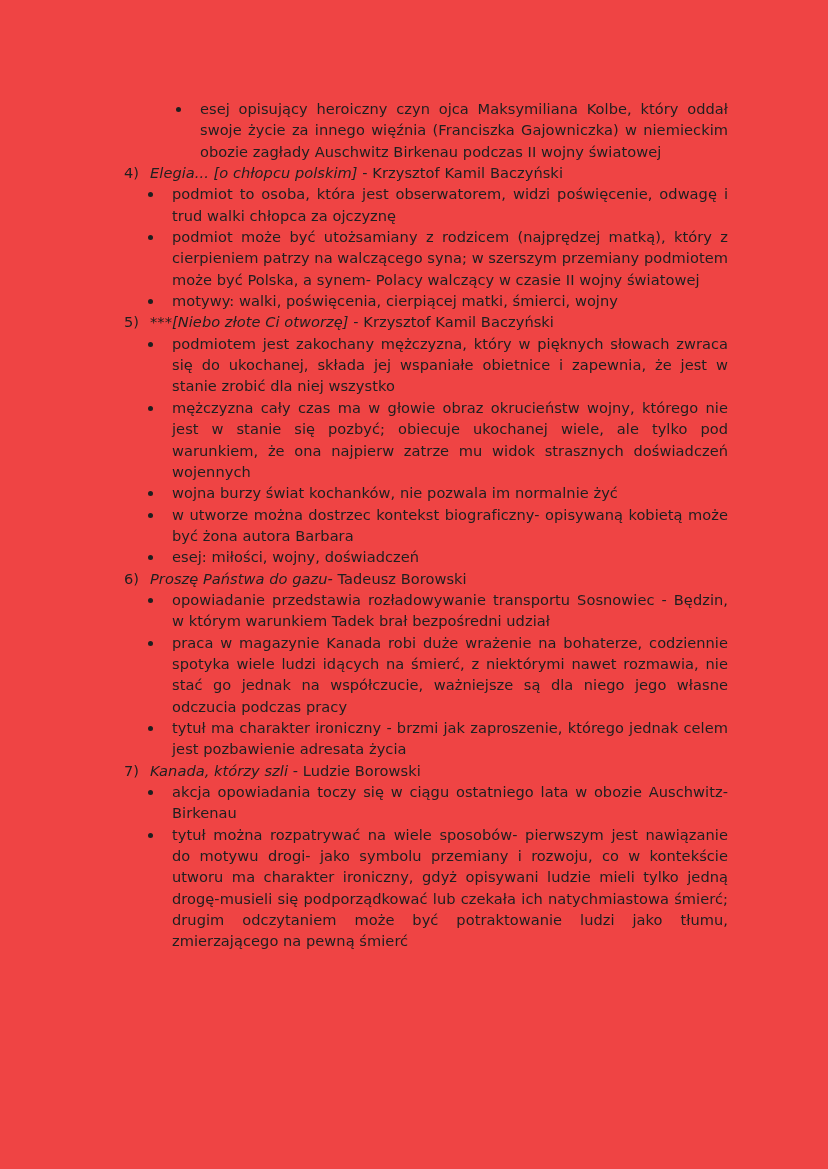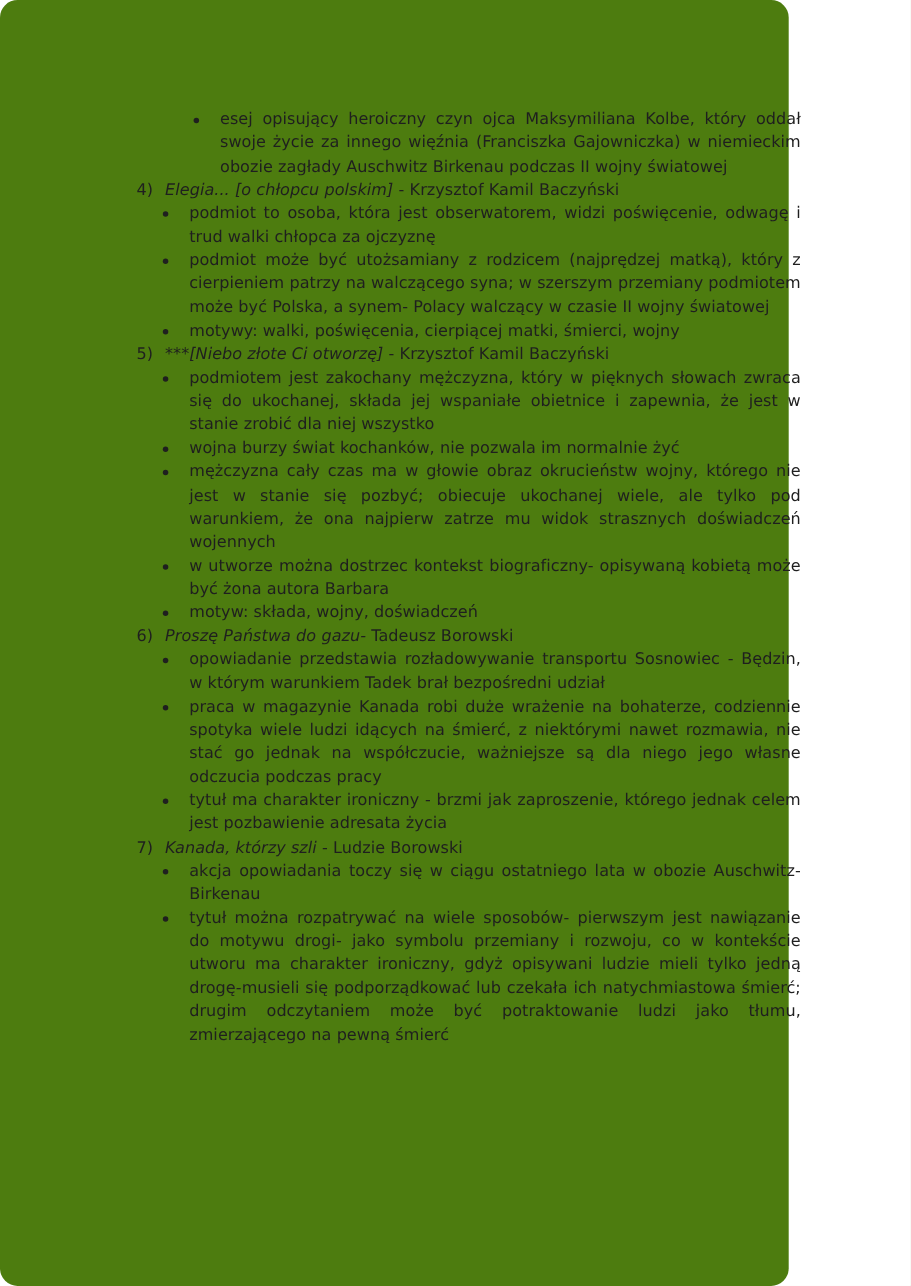--- a/index.html
+++ b/index.html
@@ -12,24 +12,23 @@
       height: 1169px;
       position: relative;
       overflow: hidden;
       font-family: "DejaVu Sans", sans-serif;
       color: #1f1f1f;
     }
     .page {
       position: absolute;
       left: 0;
       top: 0;
-      width: 717px;
+      width: 828px;
       height: 1169px;
-      background: #4d7c0f;
-      border-radius: 16px;
+      background: #ef4444;
     }
     .content {
       position: absolute;
       left: 124px;
       top: 98px;
       width: 604px;
       font-size: 14.6px;
       line-height: 21.35px;
       letter-spacing: 0.05px;
     }
@@ -100,24 +99,24 @@
         <li><span class="bullet"></span><span>podmiot może być utożsamiany z rodzicem (najprędzej matką), który z cierpieniem patrzy na walczącego syna; w szerszym przemiany podmiotem może być Polska, a synem- Polacy walczący w czasie II wojny światowej</span></li>
         <li><span class="bullet"></span><span>motywy: walki, poświęcenia, cierpiącej matki, śmierci, wojny</span></li>
       </ul>
     </div>
 
     <div class="item">
       <span class="item-num">5)</span>
       <span class="item-head"><span class="item-title">***[Niebo złote Ci otworzę]</span><span> - Krzysztof Kamil Baczyński</span></span>
       <ul class="bullets">
         <li><span class="bullet"></span><span>podmiotem jest zakochany mężczyzna, który w pięknych słowach zwraca się do ukochanej, składa jej wspaniałe obietnice i zapewnia, że jest w stanie zrobić dla niej wszystko</span></li>
+        <li><span class="bullet"></span><span>mężczyzna cały czas ma w głowie obraz okrucieństw wojny, którego nie jest w stanie się pozbyć; obiecuje ukochanej wiele, ale tylko pod warunkiem, że ona najpierw zatrze mu widok strasznych doświadczeń wojennych</span></li>
         <li><span class="bullet"></span><span>wojna burzy świat kochanków, nie pozwala im normalnie żyć</span></li>
-        <li><span class="bullet"></span><span>mężczyzna cały czas ma w głowie obraz okrucieństw wojny, którego nie jest w stanie się pozbyć; obiecuje ukochanej wiele, ale tylko pod warunkiem, że ona najpierw zatrze mu widok strasznych doświadczeń wojennych</span></li>
         <li><span class="bullet"></span><span>w utworze można dostrzec kontekst biograficzny- opisywaną kobietą może być żona autora Barbara</span></li>
-        <li><span class="bullet"></span><span>motyw: składa, wojny, doświadczeń</span></li>
+        <li><span class="bullet"></span><span>esej: miłości, wojny, doświadczeń</span></li>
       </ul>
     </div>
 
     <div class="item">
       <span class="item-num">6)</span>
       <span class="item-head"><span class="item-title">Proszę Państwa do gazu-</span><span> Tadeusz Borowski</span></span>
       <ul class="bullets">
         <li><span class="bullet"></span><span>opowiadanie przedstawia rozładowywanie transportu Sosnowiec - Będzin, w którym warunkiem Tadek brał bezpośredni udział</span></li>
         <li><span class="bullet"></span><span>praca w magazynie Kanada robi duże wrażenie na bohaterze, codziennie spotyka wiele ludzi idących na śmierć, z niektórymi nawet rozmawia, nie stać go jednak na współczucie, ważniejsze są dla niego jego własne odczucia podczas pracy</span></li>
         <li><span class="bullet"></span><span>tytuł ma charakter ironiczny - brzmi jak zaproszenie, którego jednak celem jest pozbawienie adresata życia</span></li>

